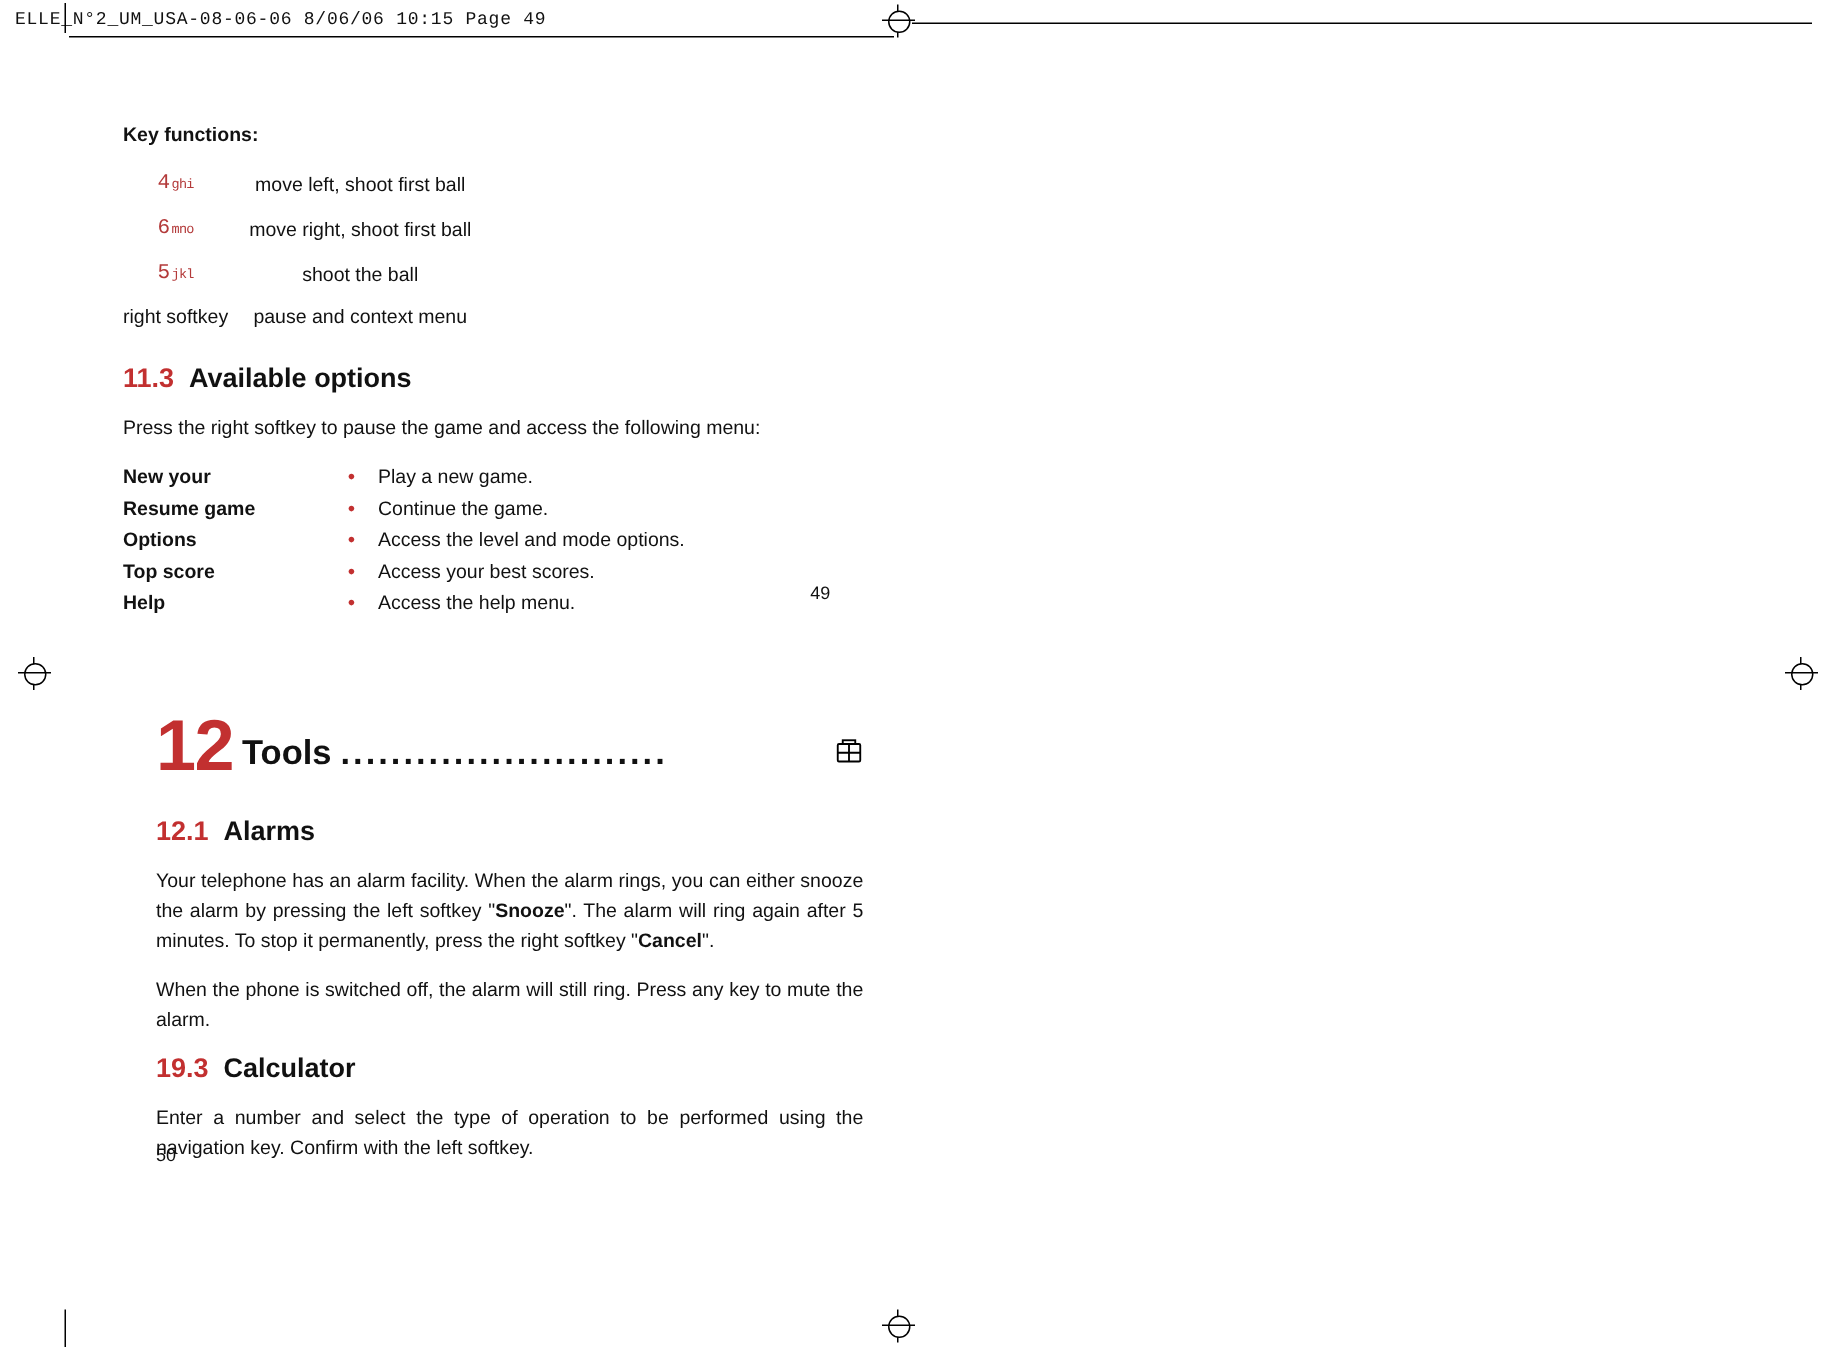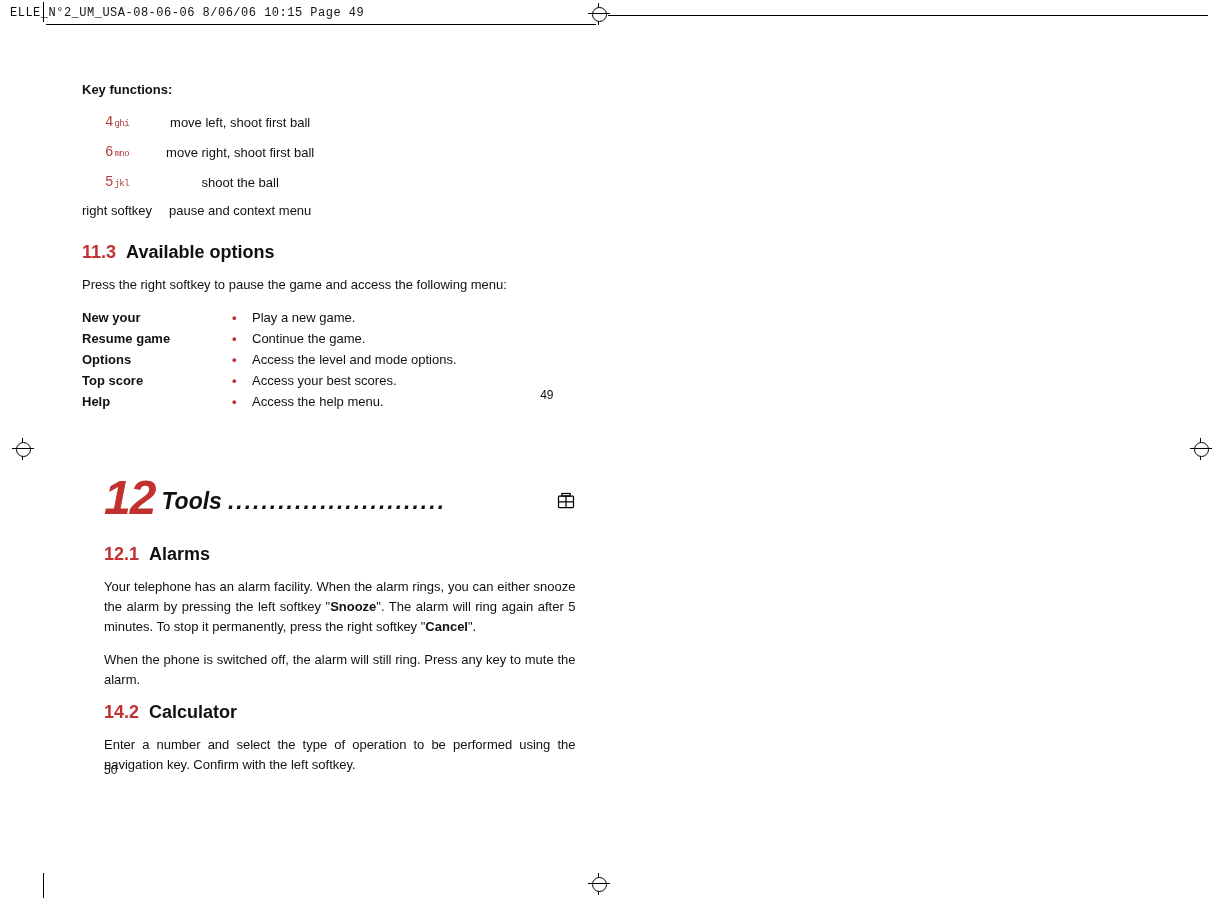--- a/index.html
+++ b/index.html
@@ -144,21 +144,20 @@
   }
   table.opts td { padding: 3px 0; vertical-align: top; }
   table.opts td.lbl { font-weight: bold; width: 150px; }
   table.opts td.bul { color: #c23030; font-weight: bold; width: 20px; text-align: left; }
 
   .chapter {
     display: flex;
     align-items: center;
     margin: 20px 0 22px 0;
     white-space: nowrap;
-    font-style: italic;
   }
   .chapter .big {
     font-size: 48px;
     font-weight: 900;
     color: #c23030;
     letter-spacing: -1px;
     line-height: 1;
     font-family: Arial, sans-serif;
   }
   .chapter .ttl {
@@ -292,20 +291,20 @@
 
     <h3 class="section">
       <span class="num">12.1</span><span>Alarms</span>
     </h3>
     <p class="body">
       <span>Your telephone has an alarm facility. When the alarm rings, you can either snooze the alarm by pressing the left softkey "</span><b>Snooze</b><span>". The alarm will ring again after 5 minutes. To stop it permanently, press the right softkey "</span><b>Cancel</b><span>".</span>
     </p>
     <p class="body">When the phone is switched off, the alarm will still ring. Press any key to mute the alarm.</p>
 
     <h3 class="section">
-      <span class="num">14.2</span><span>Calculator</span>
+      <span class="num">19.3</span><span>Calculator</span>
     </h3>
     <p class="body">Enter a number and select the type of operation to be performed using the navigation key. Confirm with the left softkey.</p>
 
     <div class="pgnum">50</div>
   </div>
 
 </div>
 
 </body></html>

